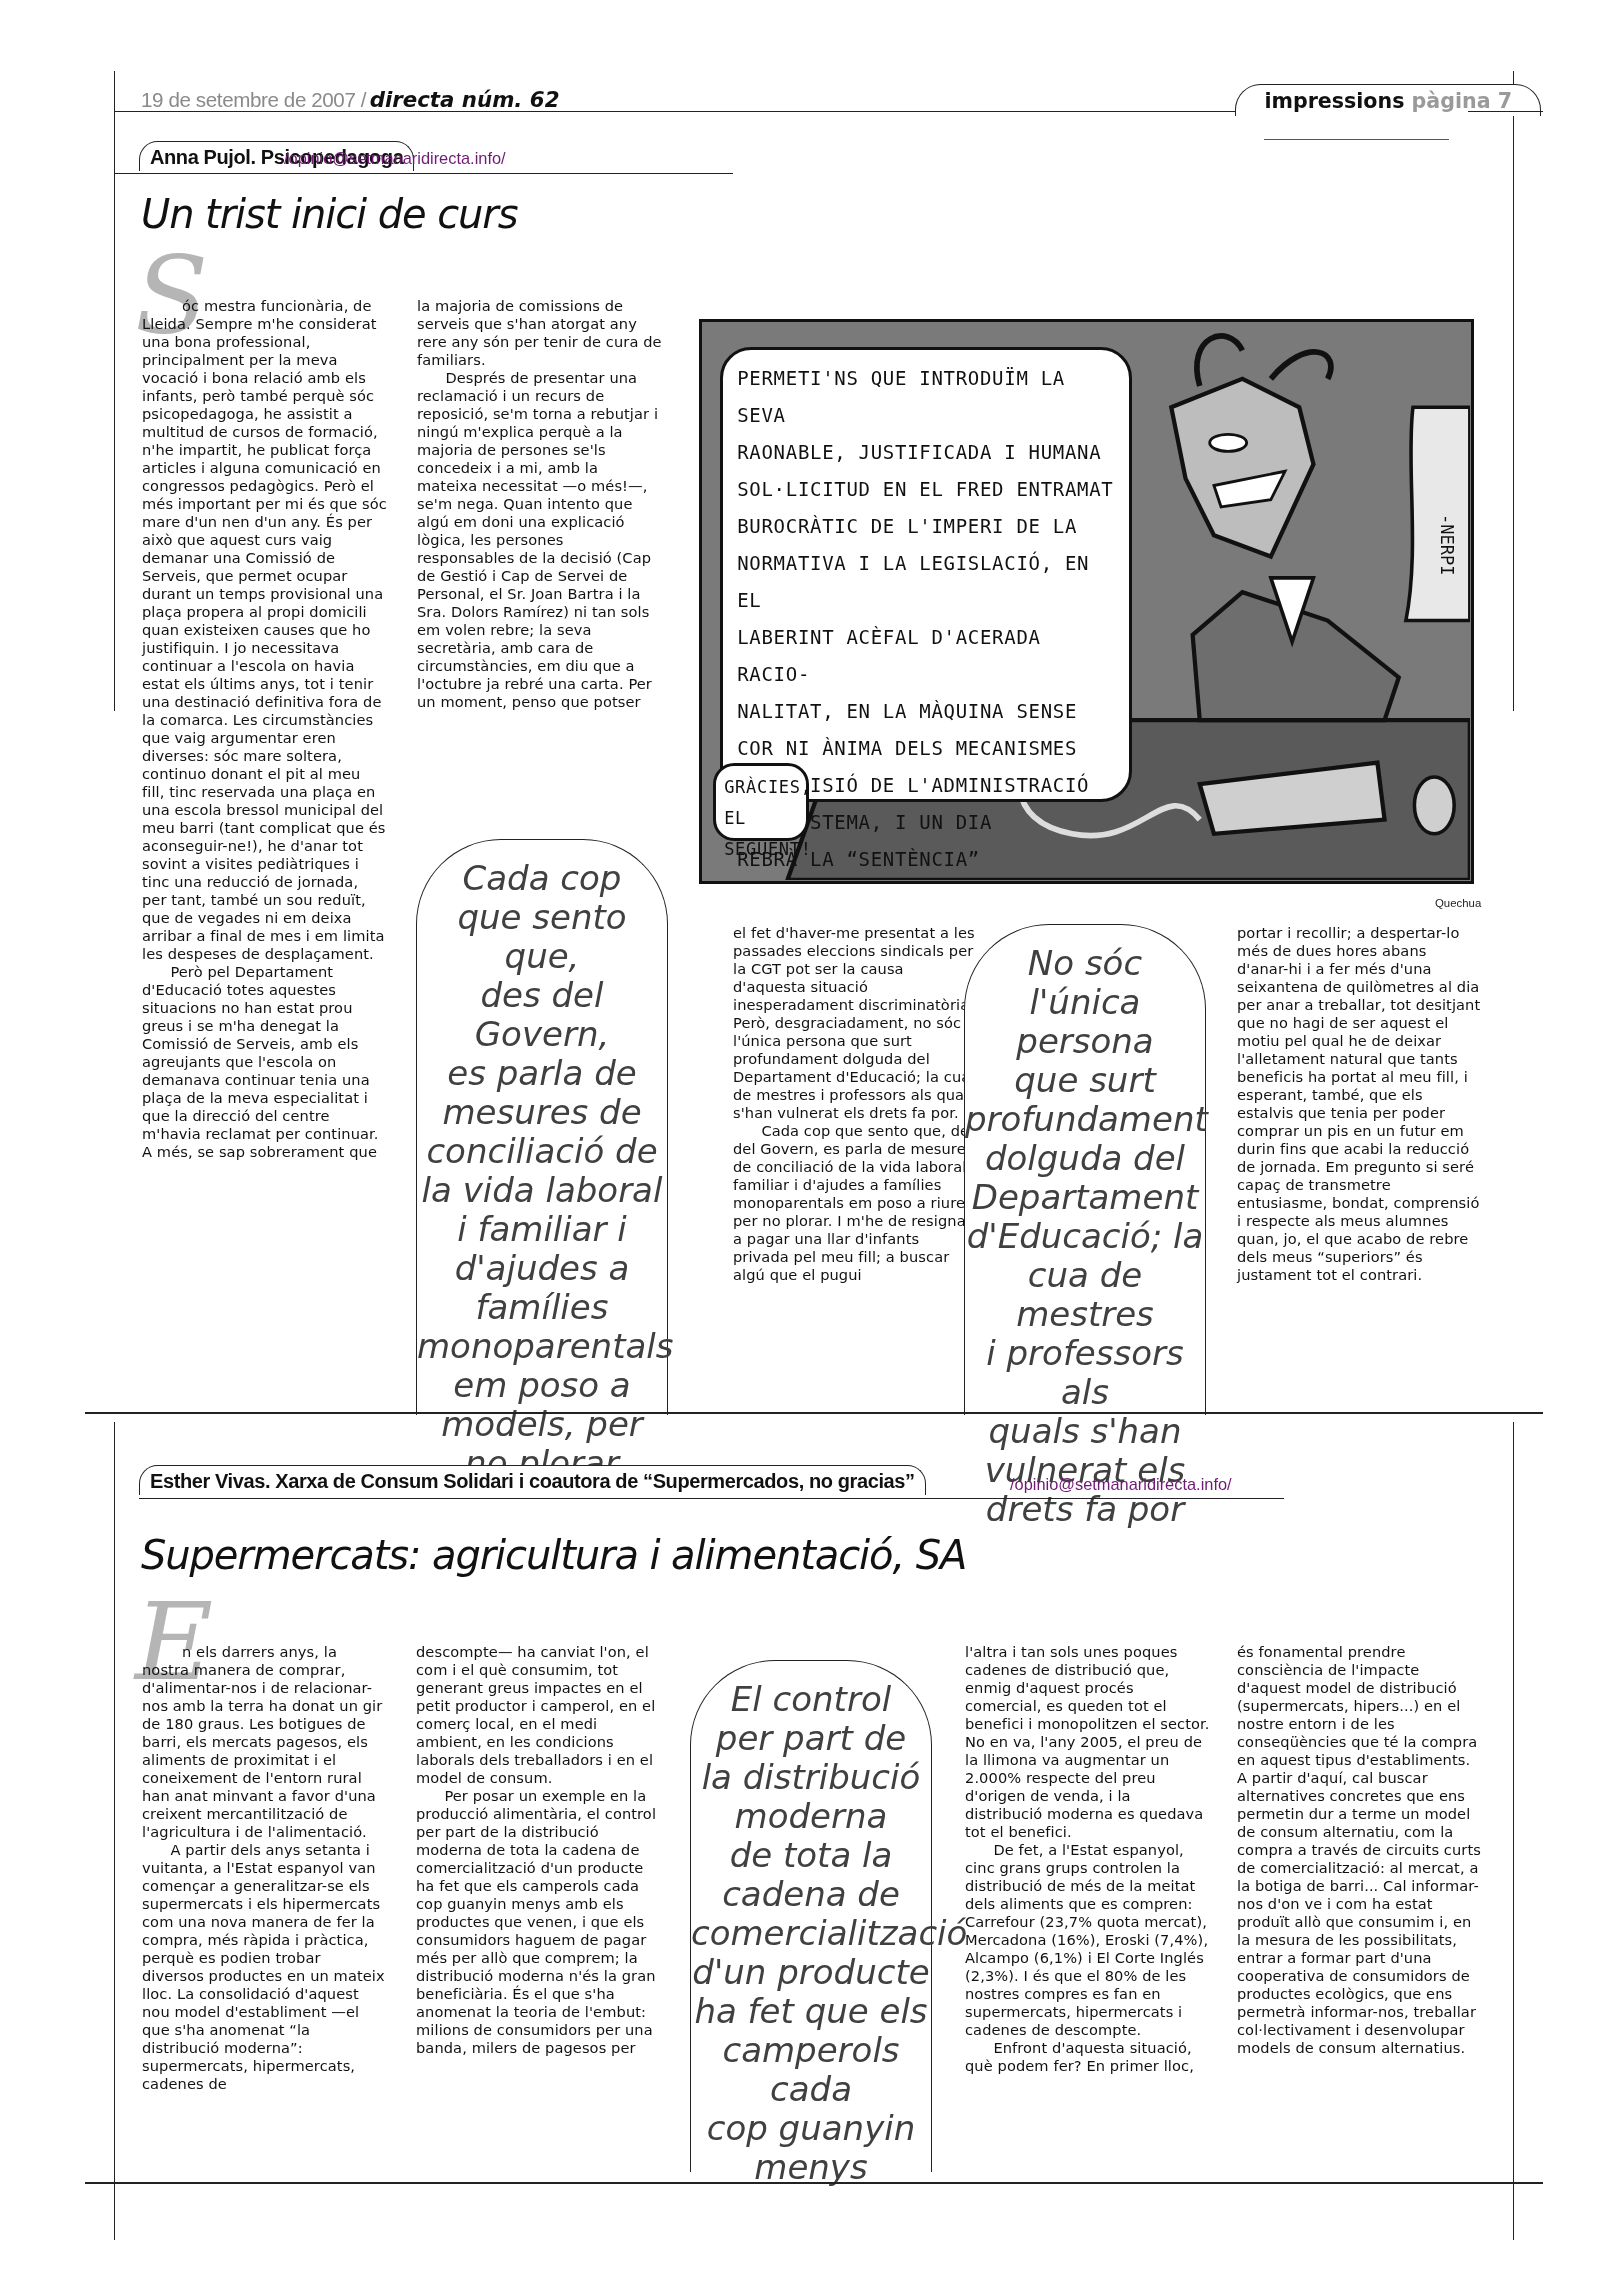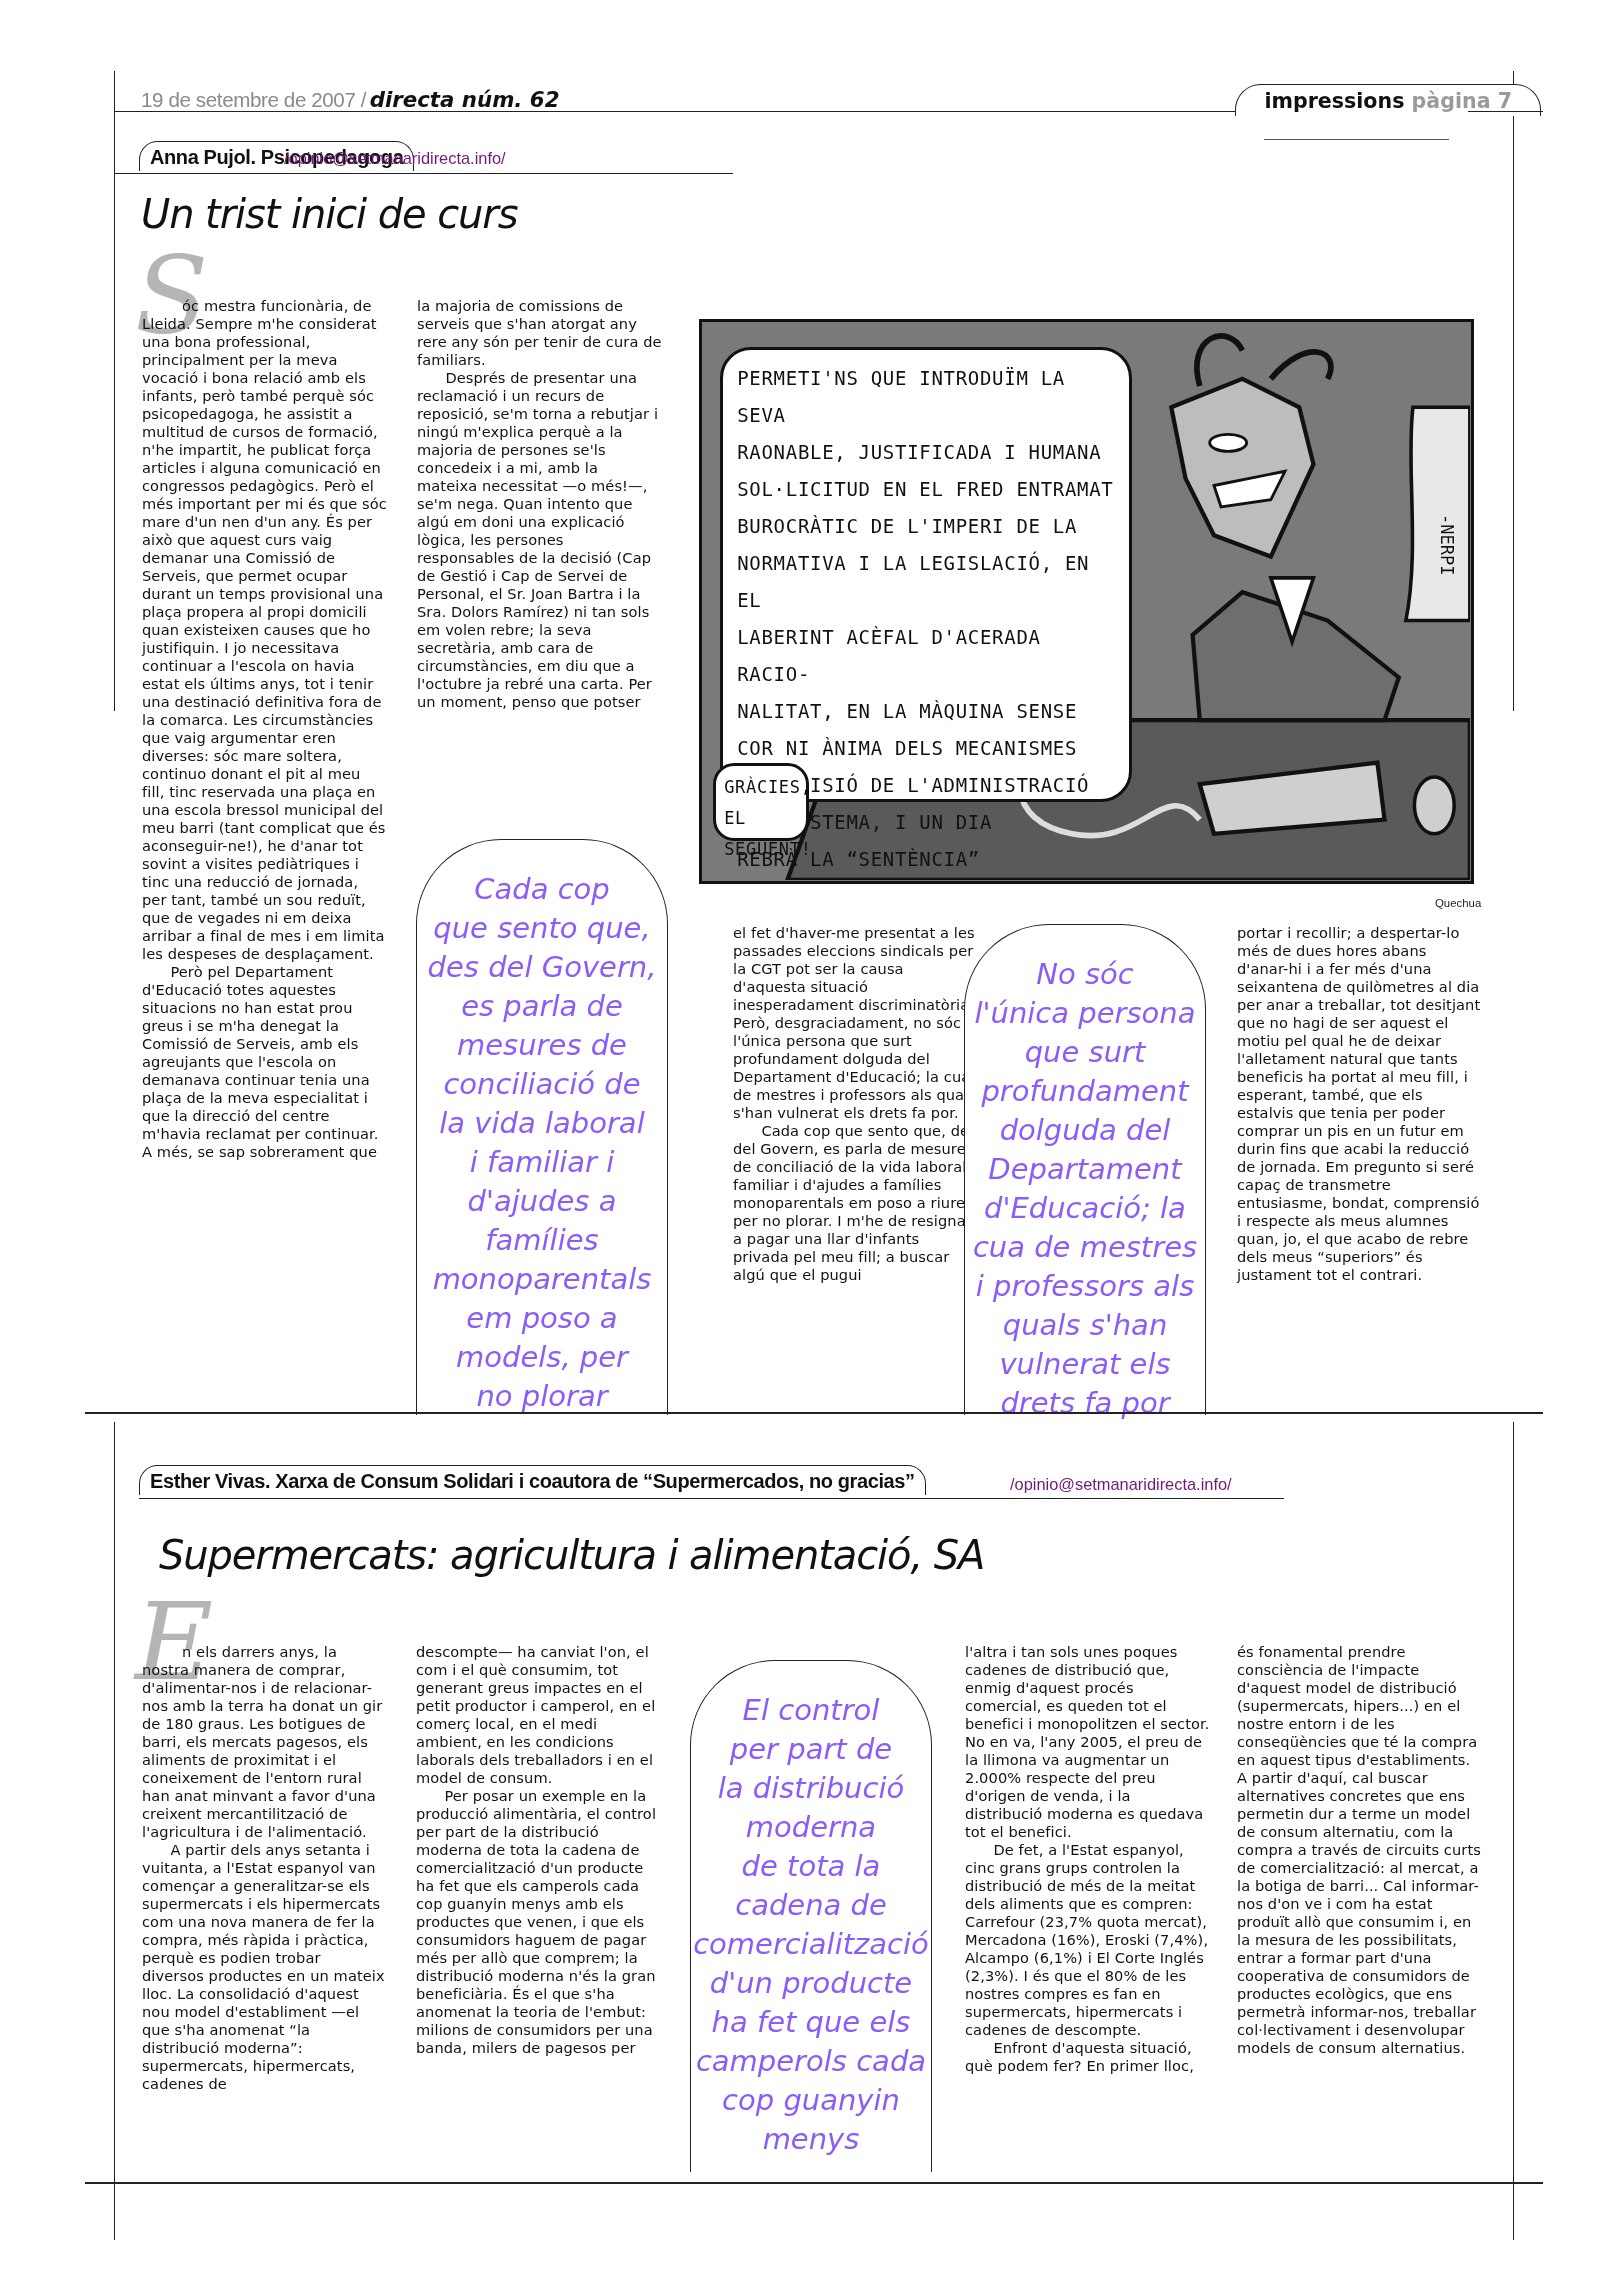--- a/index.html
+++ b/index.html
@@ -30,21 +30,21 @@
              color:#b5b5b5; line-height:1; }
 
   .col { position:absolute; font-family:"DejaVu Sans", sans-serif; font-size:14.6px; line-height:18px;
          color:#111; letter-spacing:0.1px; }
   .col p { margin:0; text-indent:0; }
   .col p.ind { text-indent:28.4px; }
   .col p.first { text-indent:40px; }
 
   .pull { position:absolute; border:1.4px solid #222; border-bottom:none; border-radius:85px 85px 0 0;
           background:#fff; text-align:center; font-family:"DejaVu Sans", sans-serif; font-style:italic;
-          color:#8b5cf6; font-size:29px; line-height:39px; padding-top:30px; box-sizing:border-box; }
+          color:#404040; font-size:34px; line-height:39px; padding-top:19px; box-sizing:border-box; }
   .pull span { display:block; }
 
   
   .cartoon { position:absolute; left:699px; top:319px; width:775px; height:565px; background:#7a7a7a;
              border:3.6px solid #111; box-sizing:border-box; overflow:hidden; }
   .bubble { position:absolute; background:#fff; border:3.6px solid #111; border-radius:31px;
             font-family:"DejaVu Sans Mono", monospace; font-size:19px; line-height:37px; color:#111;
             padding:10px 14.2px; box-sizing:border-box; text-transform:uppercase; letter-spacing:0.7px; }
   .credit { position:absolute; font-family:"Liberation Sans", sans-serif; font-size:11.4px; color:#222;text-align:center; }
 </style>
@@ -172,21 +172,21 @@
 <div class="col" style="left:1237px; top:924px; width:245px;">
   <p>portar i recollir; a despertar-lo més de dues hores abans d'anar-hi i a fer més d'una seixantena de quilòmetres al dia per anar a treballar, tot desitjant que no hagi de ser aquest el motiu pel qual he de deixar l'alletament natural que tants beneficis ha portat al meu fill, i esperant, també, que els estalvis que tenia per poder comprar un pis en un futur em durin fins que acabi la reducció de jornada. Em pregunto si seré capaç de transmetre entusiasme, bondat, comprensió i respecte als meus alumnes quan, jo, el que acabo de rebre dels meus “superiors” és justament tot el contrari.</p>
 </div>
 
 <div class="hline" style="left:85px; top:1412px; width:1458px;"></div>
 
 <div class="byline" style="left:139px; top:1465px;">Esther Vivas. Xarxa de Consum Solidari i coautora de “Supermercados, no gracias”</div>
 <div class="email" style="left:1010px; top:1475px;">/opinio@setmanaridirecta.info/</div>
 <div class="hline thin" style="left:139px; top:1498px; width:1145px;"></div>
 
-<div class="title" style="left:159px; top:1532px;">Supermercats: agricultura i alimentació, SA</div>
+<div class="title" style="left:141px; top:1532px;">Supermercats: agricultura i alimentació, SA</div>
 <div class="dropcap" style="left:135px; top:1589px;">E</div>
 
 <div class="col" style="left:142px; top:1643px; width:245px;">
   <p class="first">n els darrers anys, la nostra manera de comprar, d'alimentar-nos i de relacionar-nos amb la terra ha donat un gir de 180 graus. Les botigues de barri, els mercats pagesos, els aliments de proximitat i el coneixement de l'entorn rural han anat minvant a favor d'una creixent mercantilització de l'agricultura i de l'alimentació.</p>
   <p class="ind">A partir dels anys setanta i vuitanta, a l'Estat espanyol van començar a generalitzar-se els supermercats i els hipermercats com una nova manera de fer la compra, més ràpida i pràctica, perquè es podien trobar diversos productes en un mateix lloc. La consolidació d'aquest nou model d'establiment —el que s'ha anomenat “la distribució moderna”: supermercats, hipermercats, cadenes de</p>
 </div>
 <div class="col" style="left:416px; top:1643px; width:245px;">
   <p>descompte— ha canviat l'on, el com i el què consumim, tot generant greus impactes en el petit productor i camperol, en el comerç local, en el medi ambient, en les condicions laborals dels treballadors i en el model de consum.</p>
   <p class="ind">Per posar un exemple en la producció alimentària, el control per part de la distribució moderna de tota la cadena de comercialització d'un producte ha fet que els camperols cada cop guanyin menys amb els productes que venen, i que els consumidors haguem de pagar més per allò que comprem; la distribució moderna n'és la gran beneficiària. És el que s'ha anomenat la teoria de l'embut: milions de consumidors per una banda, milers de pagesos per</p>
 </div>

